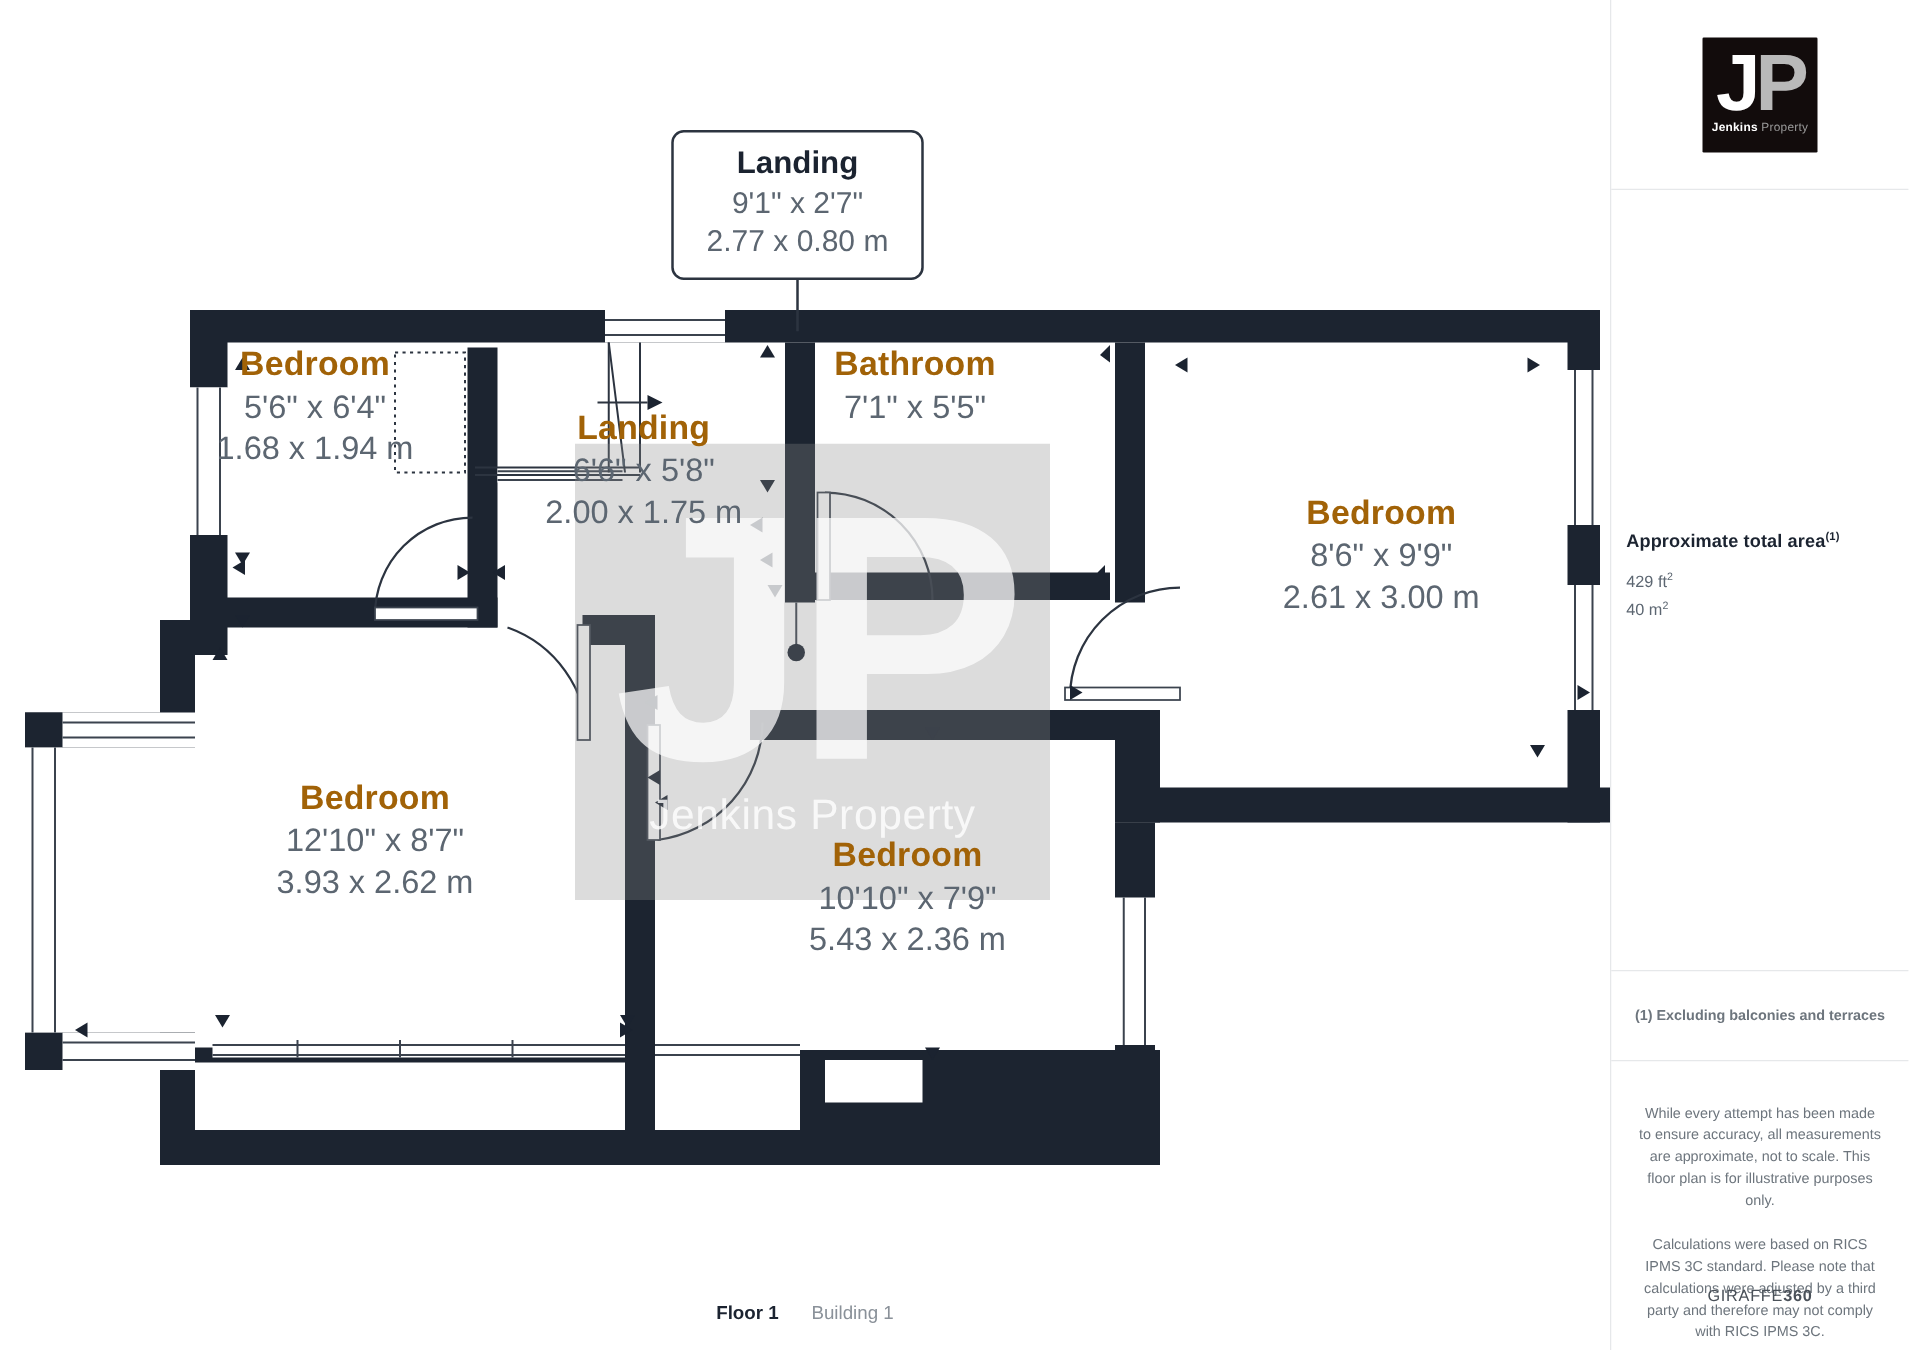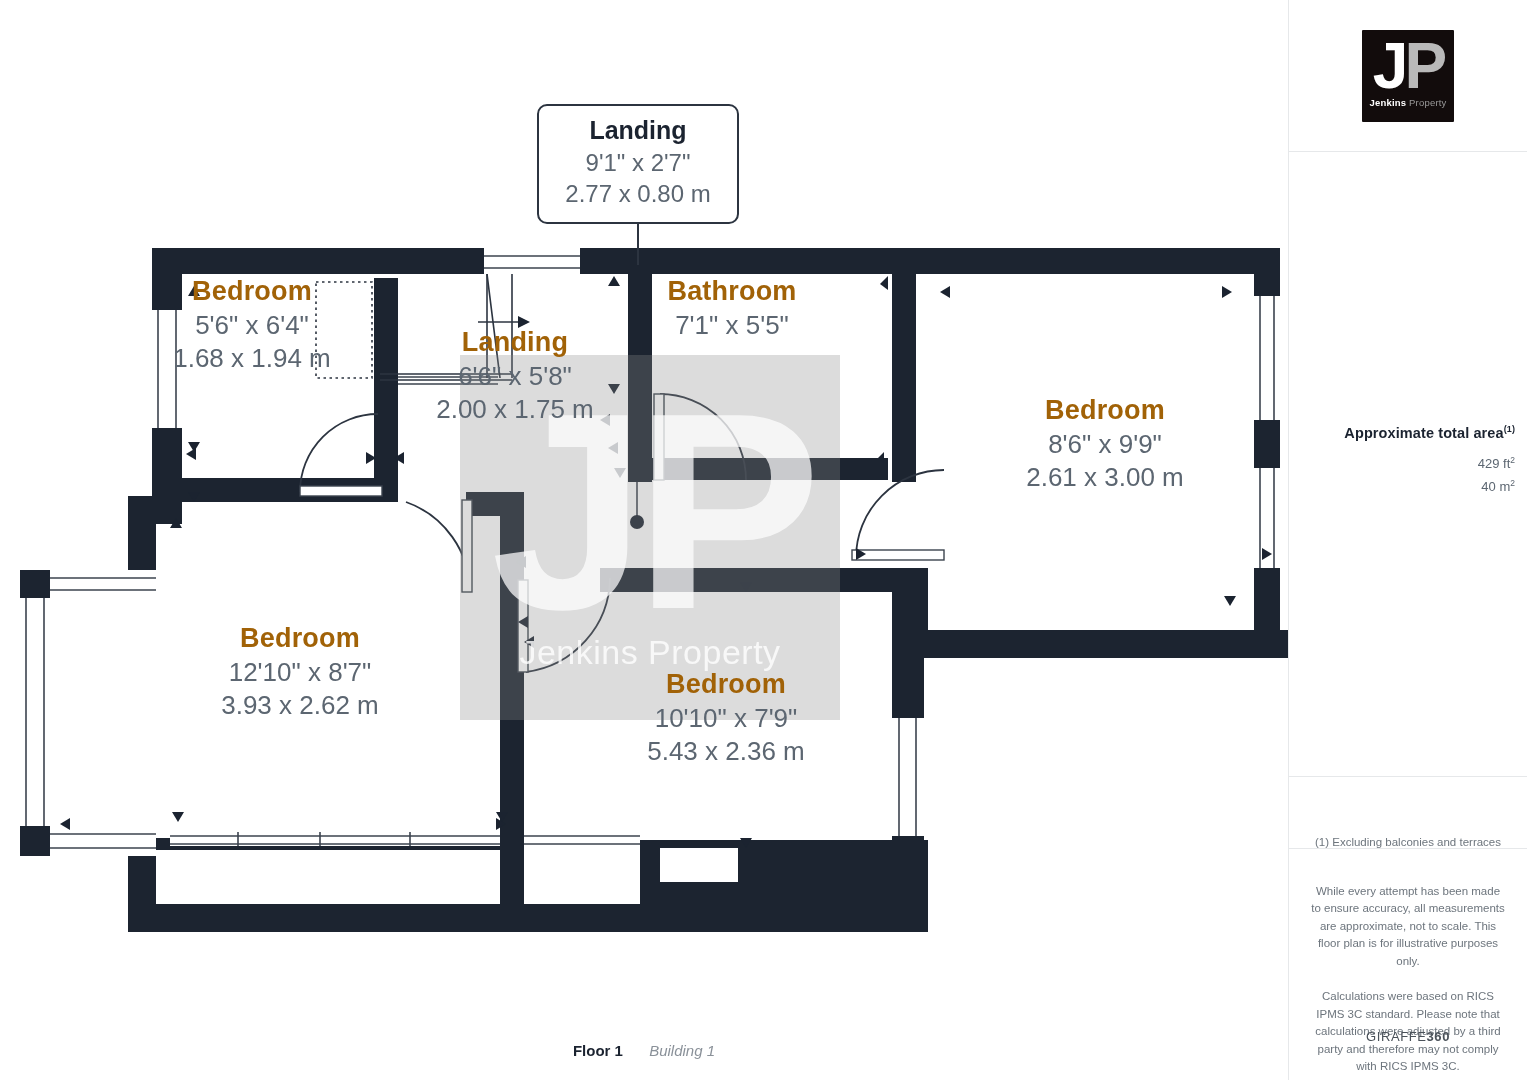--- a/index.html
+++ b/index.html
@@ -102,21 +102,21 @@
   
   #plan-caption {
     position: absolute;
     left: 0; top: 1042px;
     width: 1288px;
     text-align: center;
     font-size: 15px;
     z-index: 6;
   }
   #plan-caption .floor { font-weight: 700; color: #1b2330; }
-  #plan-caption .bldg  { font-weight: 400; color: #8a9199; margin-left: 22px; font-style: italic; }
+  #plan-caption .bldg  { font-weight: 400; color: #8a9199; margin-left: 22px; }
 
   
   #sidebar {
     position: absolute;
     right: 0; top: 0;
     width: 239px; height: 1080px;
     background: #ffffff;
     border-left: 1px solid #e6e8ea;
   }
   .sb-section { border-bottom: 1px solid #e6e8ea; }
@@ -146,34 +146,34 @@
     font-size: 9.5px;
     letter-spacing: 0.2px;
   }
   #logo-box .lg-sub .s1 { color: #ffffff; font-weight: 700; }
   #logo-box .lg-sub .s2 { color: #9a9a9a; font-weight: 400; }
 
   #sb-area-sec { height: 625px; position: relative; }
   #sb-area-inner {
     position: absolute;
     left: 0; right: 0; top: 272px;
-    text-align: right;
+    text-align: left;
     padding: 0 12px;
   }
   #sb-area-inner .area-title {
     font-size: 14.5px; font-weight: 700; color: #1b2330;
     margin-bottom: 12px; letter-spacing: 0.1px;
   }
   #sb-area-inner .area-title sup { font-size: 9px; font-weight: 700; vertical-align: super; }
   #sb-area-inner .area-val {
     font-size: 13px; color: #5c6671; line-height: 1.75;
   }
   #sb-area-inner .area-val sup { font-size: 8.5px; vertical-align: super; }
 
-  #sb-note-sec { height: 72px; display: flex; align-items: flex-end; justify-content: center; }
+  #sb-note-sec { height: 72px; display: flex; align-items: center; justify-content: center; font-weight: bold; }
   #sb-note-sec .note {
     font-size: 11.5px; color: #6d757d; text-align: center; padding: 0 12px;
   }
 
   #sb-disclaimer-sec { padding: 34px 22px 0 22px; }
   #sb-disclaimer-sec p {
     margin: 0 0 18px 0;
     font-size: 11.5px;
     line-height: 1.52;
     color: #6d757d;

